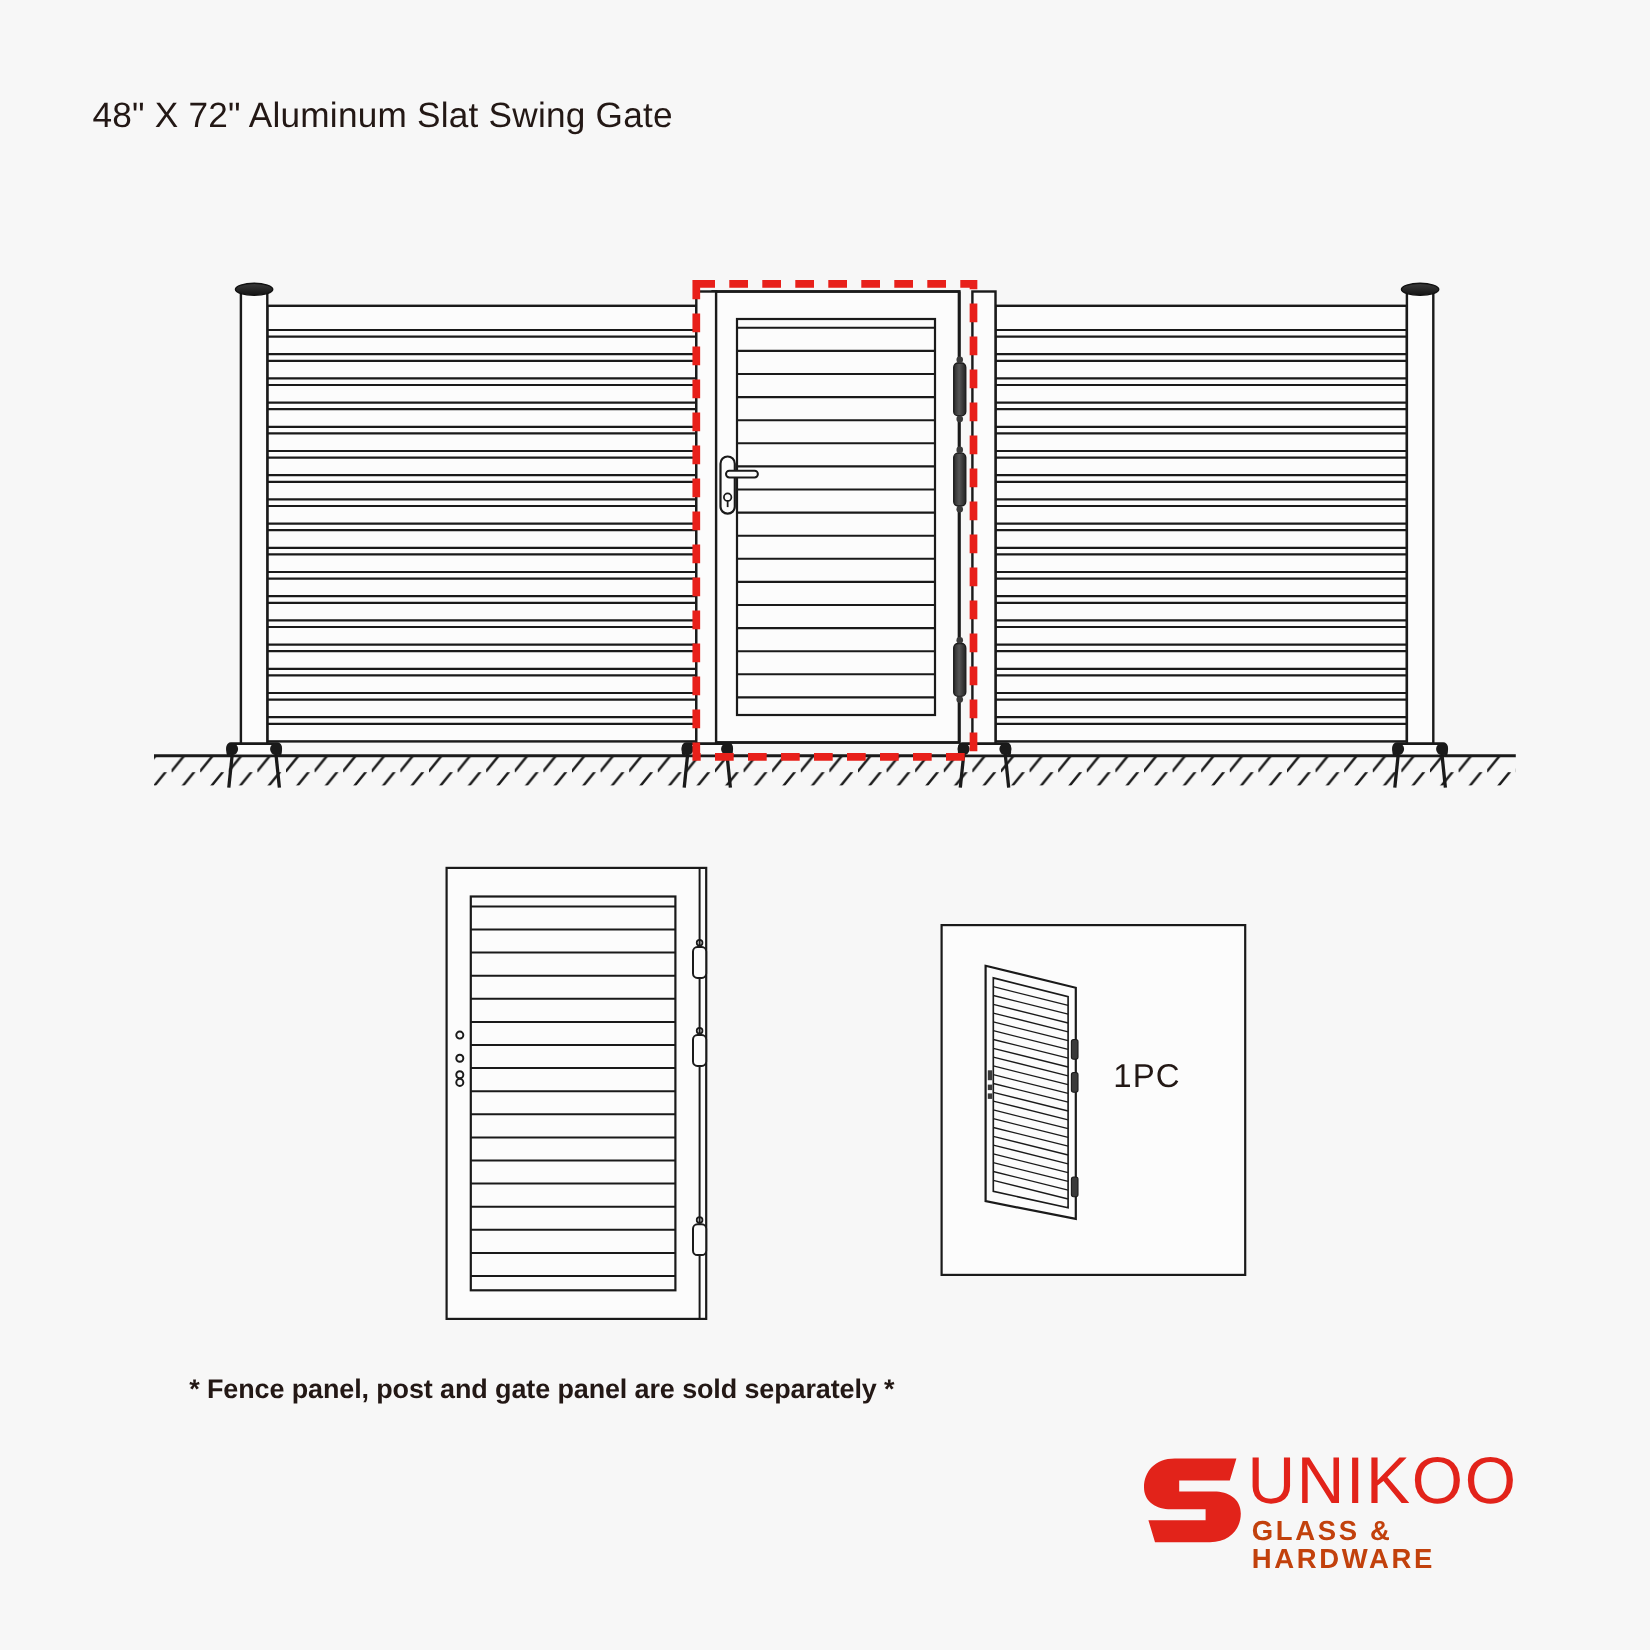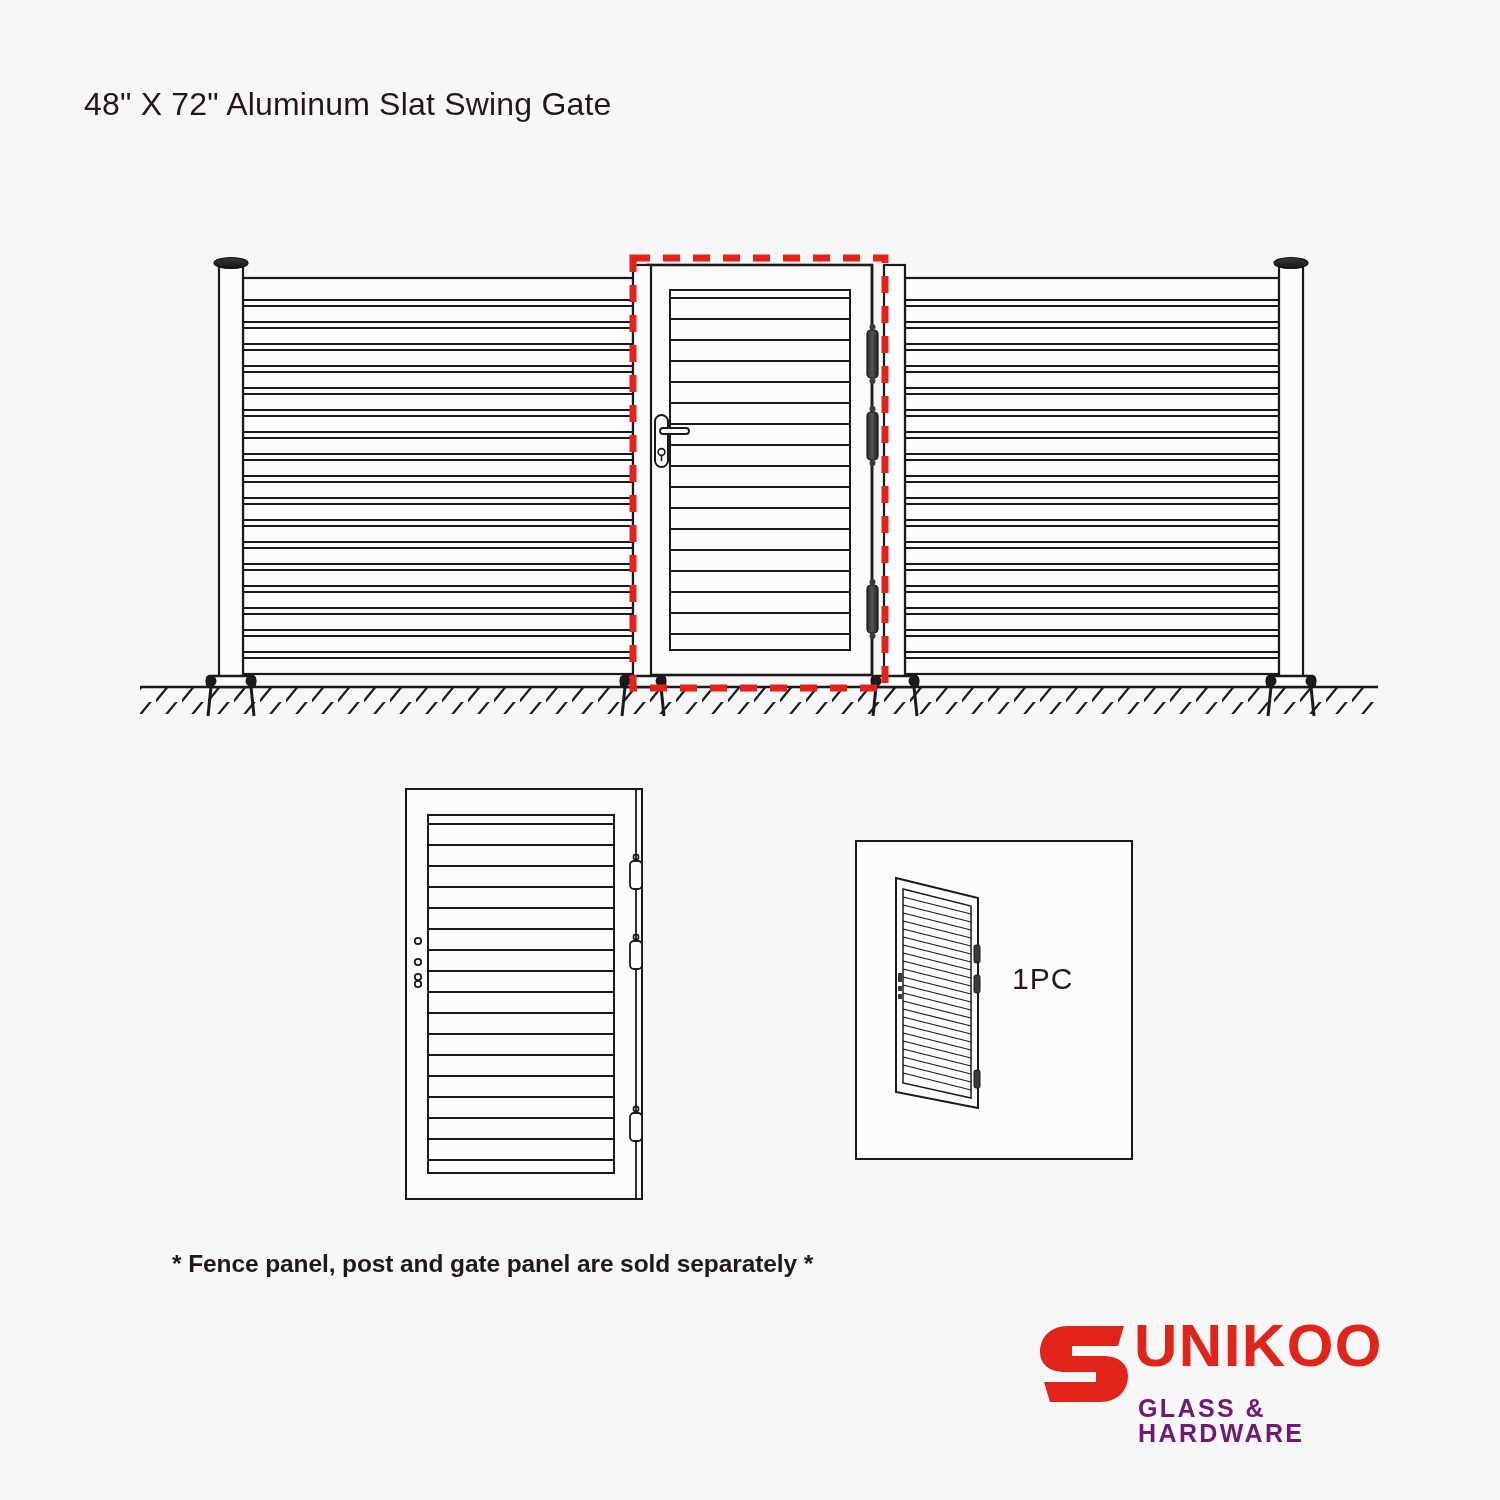--- a/index.html
+++ b/index.html
@@ -96,32 +96,32 @@
     left: 0;
     top: 4px;
     width: 92px;
     height: 88px;
   }
   #logo-word {
     position: absolute;
     left: 96px;
     top: 0px;
     font-size: 60px;
-    font-weight: bold;
+    font-weight: normal;
     color: #e2231a;
     letter-spacing: 1.5px;
     line-height: 1;
   }
   #logo-tag {
     position: absolute;
     left: 100px;
-    top: 80px;
+    top: 64px;
     font-size: 25px;
     font-weight: bold;
-    color: #701a75;
+    color: #c2410c;
     letter-spacing: 2.4px;
     line-height: 1;
   }
 </style>
 </head>
 <body>
 
 <div id="header">
   <div id="subtitle">48" X 72" Aluminum Slat Swing Gate</div>
 </div>

